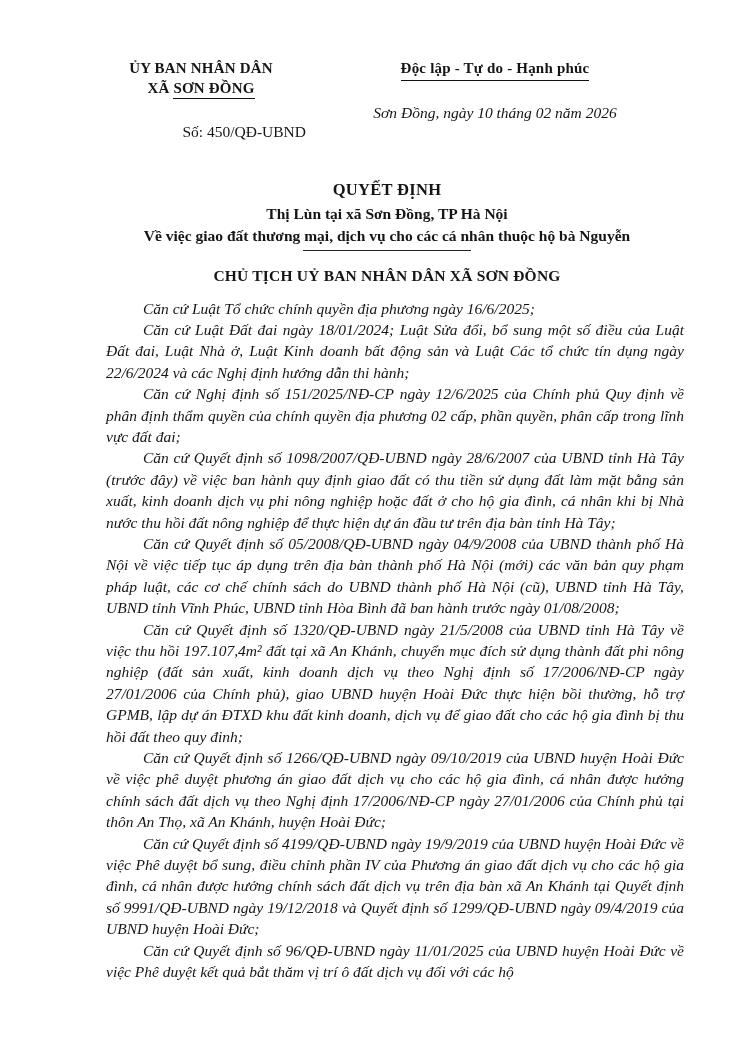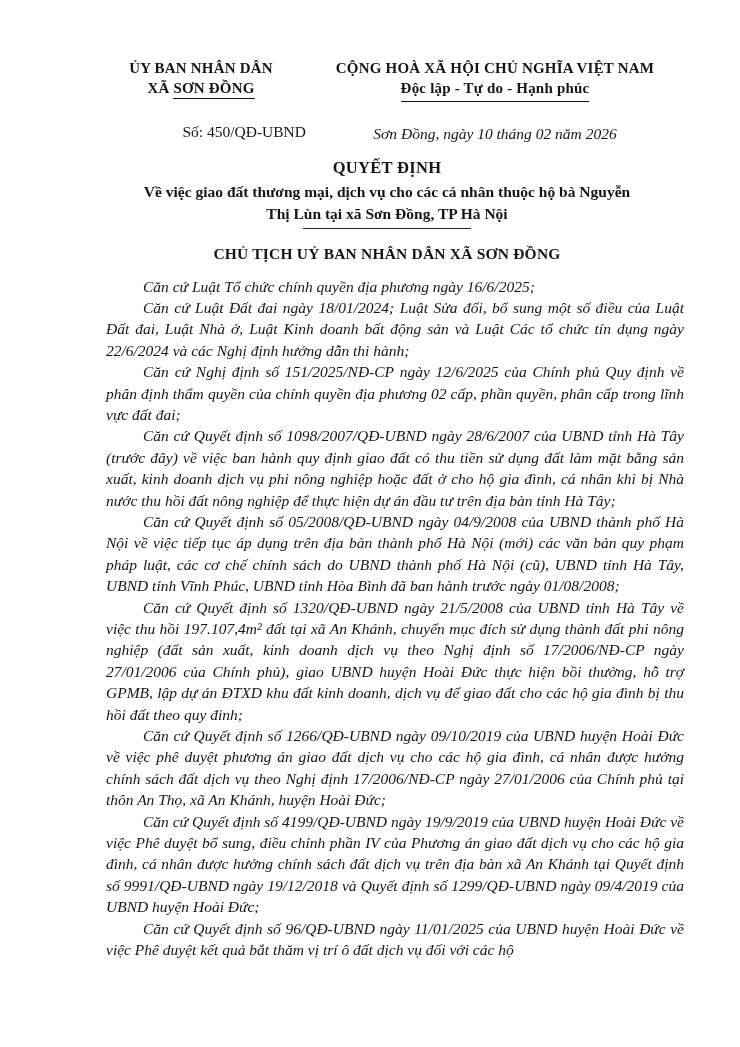--- a/index.html
+++ b/index.html
@@ -49,21 +49,21 @@
     font-size: 15.5px;
     text-align: right;
   }
   .date-line {
     margin-top: 23px;
     font-style: italic;
     font-size: 15.5px;
   }
   
   .title-block {
-    margin-top: 15px;
+    margin-top: 39px;
     padding-left: 106px;
     padding-right: 72px;
     text-align: center;
   }
   .doc-title {
     font-weight: bold;
     font-size: 16.5px;
     letter-spacing: 0.3px;
   }
   .doc-subtitle {
@@ -104,31 +104,30 @@
 
 <div class="page">
 
   <div class="doc-header">
     <div class="header-left">
       <div class="hdr-bold">ỦY BAN NHÂN DÂN</div>
       <div class="hdr-bold"><span>XÃ </span><span class="org-underline">SƠN ĐỒNG</span></div>
       <div class="doc-number">Số: 450/QĐ-UBND</div>
     </div>
     <div class="header-right">
-      <div class="hdr-bold">CỘNG HOÀ XÃ HỘI CHỦ NGHĨA VIỆT NAM</div>
       <div><span class="motto-underline hdr-bold">Độc lập - Tự do - Hạnh phúc</span></div>
       <div class="date-line">Sơn Đồng, ngày 10 tháng 02 năm 2026</div>
     </div>
   </div>
 
   <div class="title-block">
     <div class="doc-title">QUYẾT ĐỊNH</div>
     <div class="doc-subtitle">
+      <div>Thị Lùn tại xã Sơn Đồng, TP Hà Nội</div>
       <div>Về việc giao đất thương mại, dịch vụ cho các cá nhân thuộc hộ bà Nguyễn</div>
-      <div>Thị Lùn tại xã Sơn Đồng, TP Hà Nội</div>
     </div>
     <div class="subtitle-rule"></div>
     <div class="authority-line">CHỦ TỊCH UỶ BAN NHÂN DÂN XÃ SƠN ĐỒNG</div>
   </div>
 
   <div class="doc-body">
     <p>Căn cứ Luật Tổ chức chính quyền địa phương ngày 16/6/2025;</p>
     <p>Căn cứ Luật Đất đai ngày 18/01/2024; Luật Sửa đổi, bổ sung một số điều của Luật Đất đai, Luật Nhà ở, Luật Kinh doanh bất động sản và Luật Các tổ chức tín dụng ngày 22/6/2024 và các Nghị định hướng dẫn thi hành;</p>
     <p>Căn cứ Nghị định số 151/2025/NĐ-CP ngày 12/6/2025 của Chính phủ Quy định về phân định thẩm quyền của chính quyền địa phương 02 cấp, phần quyền, phân cấp trong lĩnh vực đất đai;</p>
     <p>Căn cứ Quyết định số 1098/2007/QĐ-UBND ngày 28/6/2007 của UBND tỉnh Hà Tây (trước đây) về việc ban hành quy định giao đất có thu tiền sử dụng đất làm mặt bằng sản xuất, kinh doanh dịch vụ phi nông nghiệp hoặc đất ở cho hộ gia đình, cá nhân khi bị Nhà nước thu hồi đất nông nghiệp để thực hiện dự án đầu tư trên địa bàn tỉnh Hà Tây;</p>

